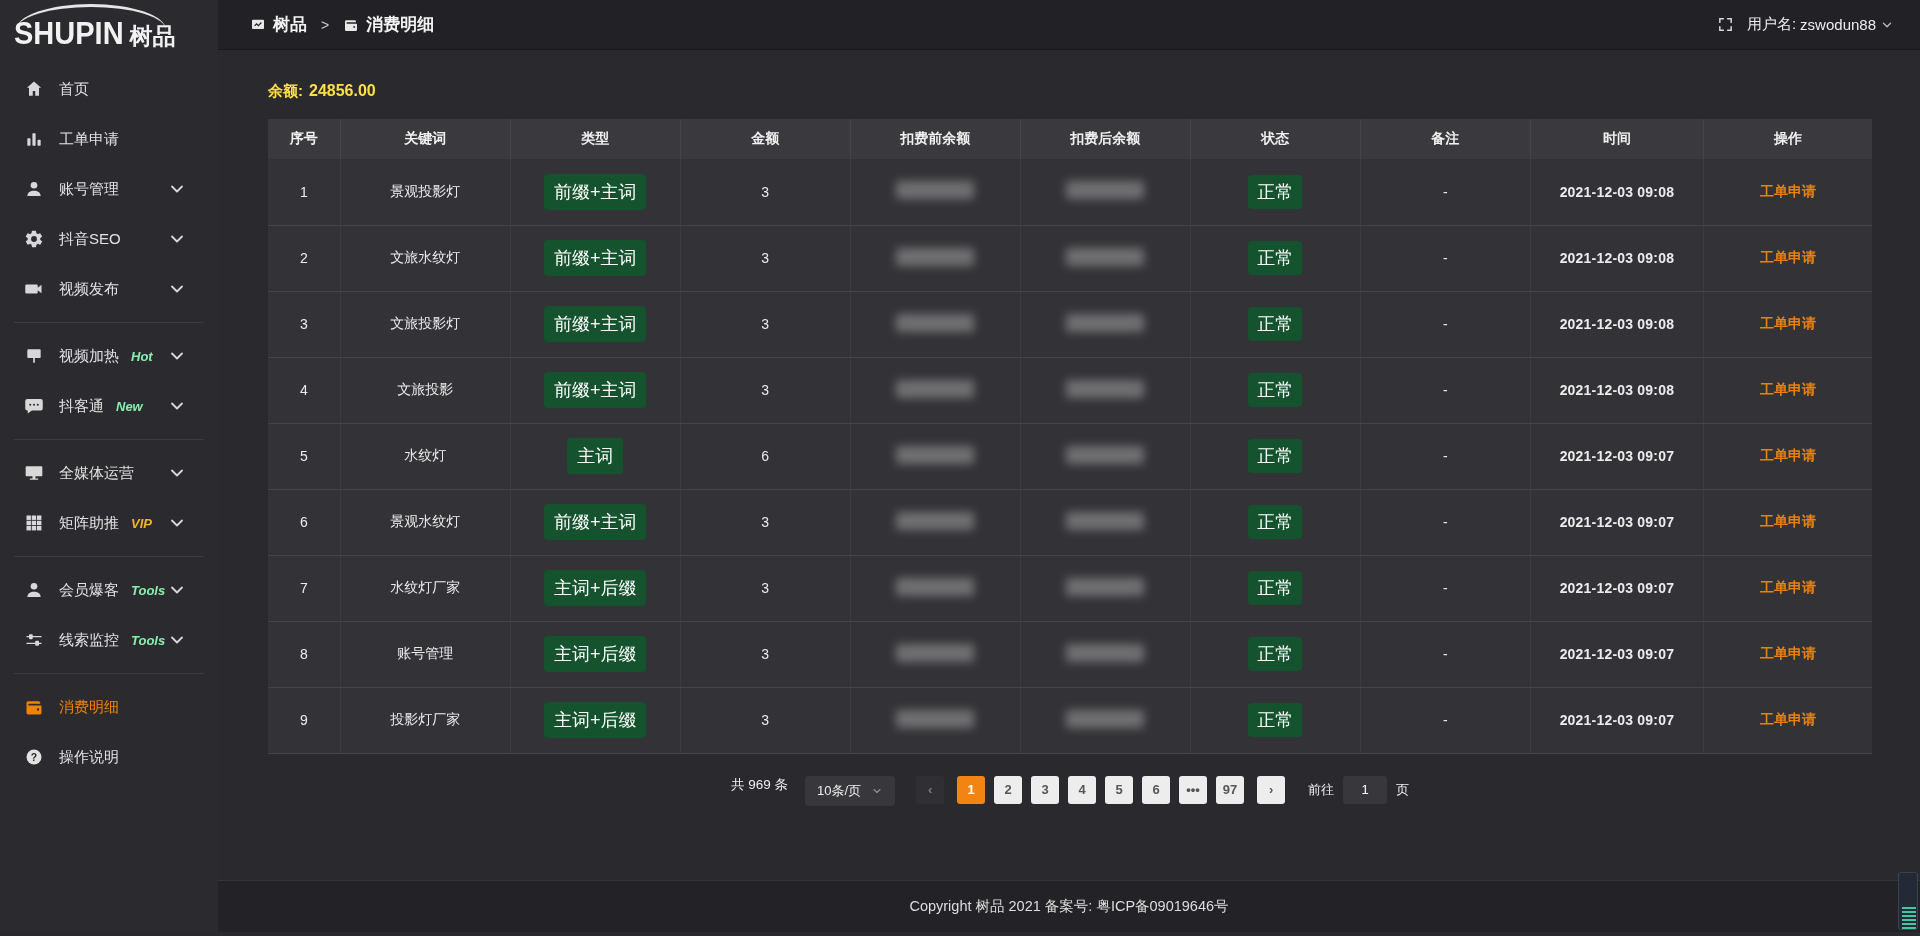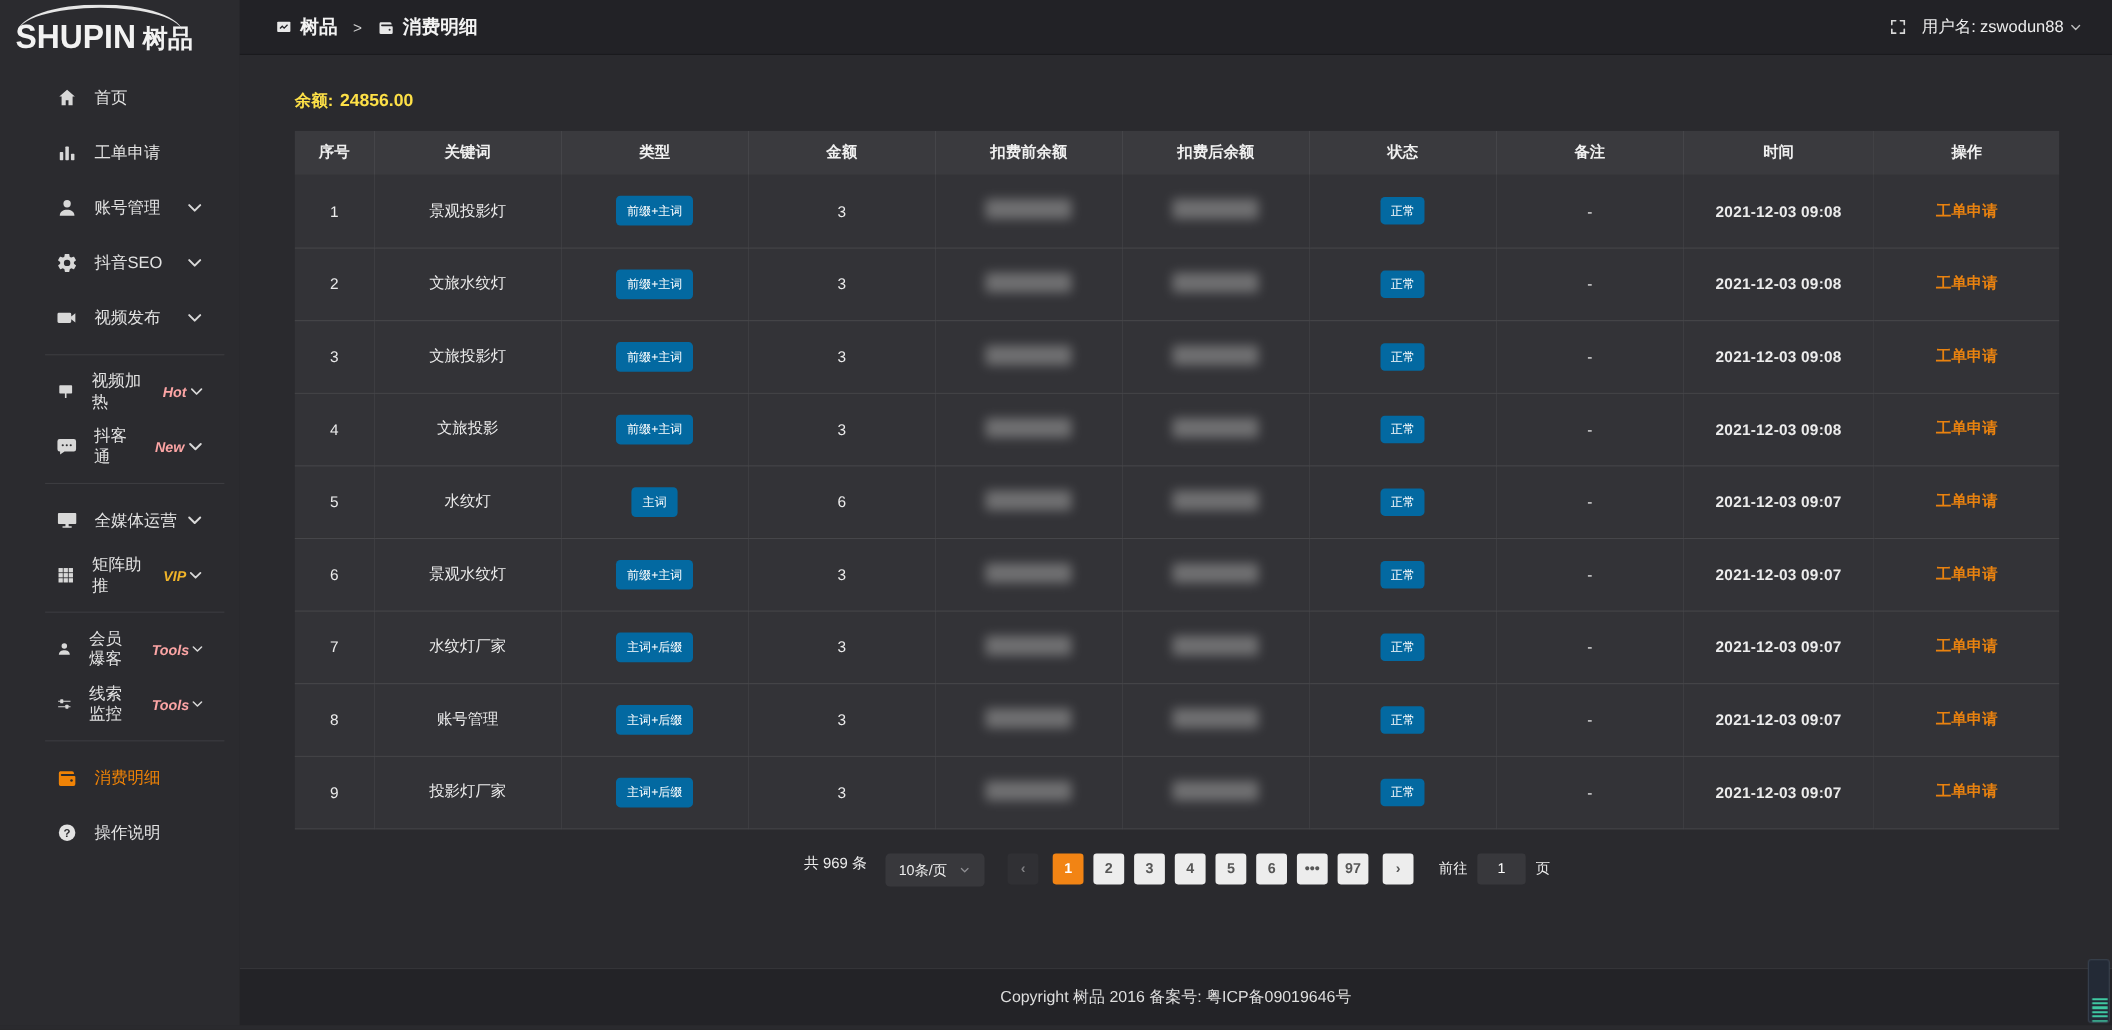--- a/index.html
+++ b/index.html
@@ -8,28 +8,28 @@
   .app { width:1920px; height:932px; display:flex; }
 
   
   .sidebar { width:218px; background:#2b2b2f; flex-shrink:0; display:flex; flex-direction:column; }
   .logo { position:relative; height:58px; padding:10px 0 0 14px; cursor:pointer; }
   .logo-arc { position:absolute; top:4px; left:16px; width:150px; height:26px;
     border-top:3px solid #e6e6e6; border-radius:50% 50% 0 0 / 100% 100% 0 0; }
   .logo-row { display:flex; align-items:baseline; gap:6px; padding-top:8px; }
   .logo-en { color:#f2f2f2; font-size:29px; font-weight:900; letter-spacing:0px; transform:scaleY(1.05); }
   .logo-cn { color:#f2f2f2; font-size:23px; font-weight:900; }
-  nav { padding-top:6px;margin-left:27px; }
+  nav { padding-top:6px; }
   .nav-item { height:50px; display:flex; align-items:center; padding:0 16px 0 24px;
     color:#e2e2e2; font-size:15px; cursor:pointer; }
   .nav-item .icn { width:20px; height:20px; margin-right:15px; display:inline-flex; color:#d8d8d8; }
   .nav-item.active { color:#f08306; }
   .nav-item.active .icn { color:#f08306; }
   .nav-badge { font-size:13px; font-weight:bold; font-style:italic; margin-left:12px; }
-  .nav-badge.red { color:#fca5a5; }
+  .nav-badge.red { color:#86efac; }
   .nav-badge.gold { color:#f0b429; }
   .nav-chev { margin-left:auto; width:14px; height:14px; color:#96969a; }
   .nav-divider { height:1px; background:#3c3c40; margin:8px 14px; }
 
   .icn svg { width:100%; height:100%; fill:currentColor; display:block; }
 
   
   .right-pane { flex:1; display:flex; flex-direction:column; min-width:0; }
   .topbar { height:50px; background:#222226; border-bottom:1px solid #1a1a1d;
     display:flex; align-items:center; justify-content:space-between; padding:0 26px 0 32px; flex-shrink:0; }
@@ -48,22 +48,22 @@
   .balance { color:#fde047; font-size:15px; font-weight:bold; margin-bottom:18px; }
   .balance-val { margin-left:6px; font-size:16px; }
 
   .data-table { width:100%; border-collapse:collapse; table-layout:fixed; }
   .data-table th { height:40px; background:#3a3a3e; color:#f0f0f0; font-size:14px; font-weight:bold;
     border-right:1px solid rgba(255,255,255,0.06); }
   .data-table th:last-child { border-right:none; }
   .data-table td { height:66px; background:#333337; color:#ececec; font-size:14px; text-align:center;
     border-bottom:1px solid #46464a; border-right:1px solid rgba(255,255,255,0.05); }
   .data-table td:last-child { border-right:none; }
-  .type-badge, .status-badge { display:inline-block; background:#0369a1; color:#fff;
-    border-radius:4px; font-size:11px; font-weight:500; }
+  .type-badge, .status-badge { display:inline-block; background:#14532d; color:#fff;
+    border-radius:4px; font-size:18px; font-weight:500; }
   .type-badge { padding:6px 10px; }
   .status-badge { padding:5px 9px; }
   .blur-blob { display:inline-block; width:78px; height:18px; border-radius:2px;
     background:#a2a2a2; filter:blur(5px); opacity:.55; }
   .time-cell { font-weight:700; letter-spacing:.2px; }
   .action-link { color:#e9820f; font-weight:600; cursor:pointer; }
 
   
   .pagination { display:flex; align-items:flex-start; justify-content:center; gap:9px;
     margin-top:22px; color:#ededed; font-size:13px; }
@@ -494,18 +494,18 @@
           <span class="pg-btn next">›</span>
           <span class="pg-goto">
             <span class="">前往</span>
             <span class="pg-input">1</span>
             <span class="">页</span>
           </span>
         </div>
     </main>
 
     <footer class="footer">
-      <span>Copyright 树品 2016 备案号: 粤ICP备09019646号</span>
+      <span>Copyright 树品 2021 备案号: 粤ICP备09019646号</span>
     </footer>
   </div>
 </div>
 
 <div class="corner-widget"></div>
 
 </body></html>

